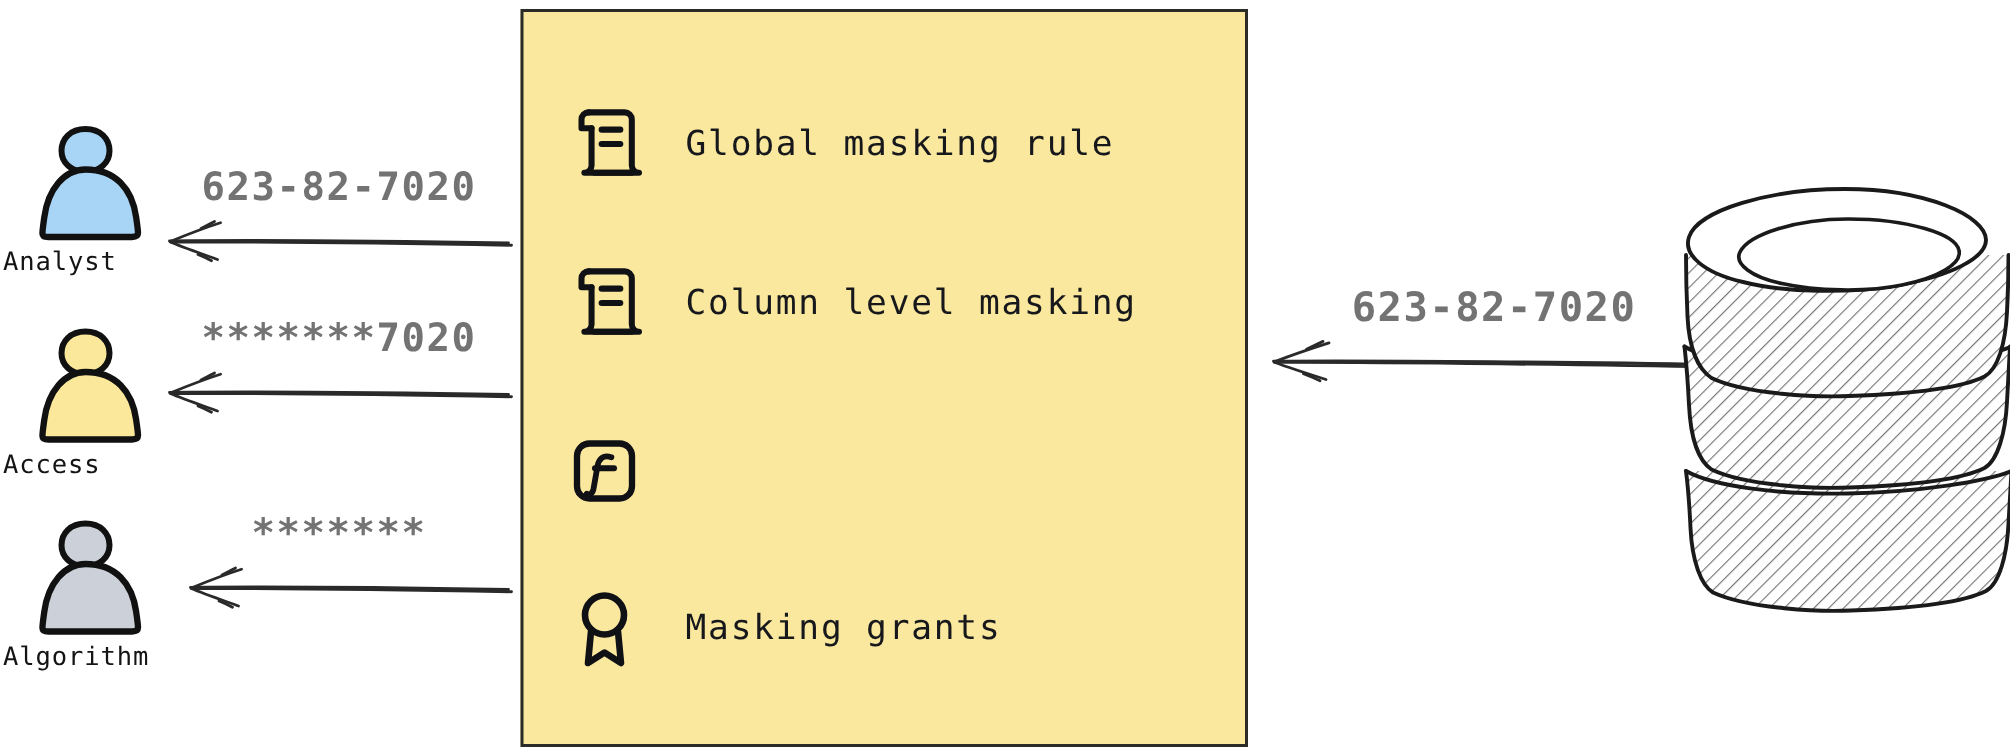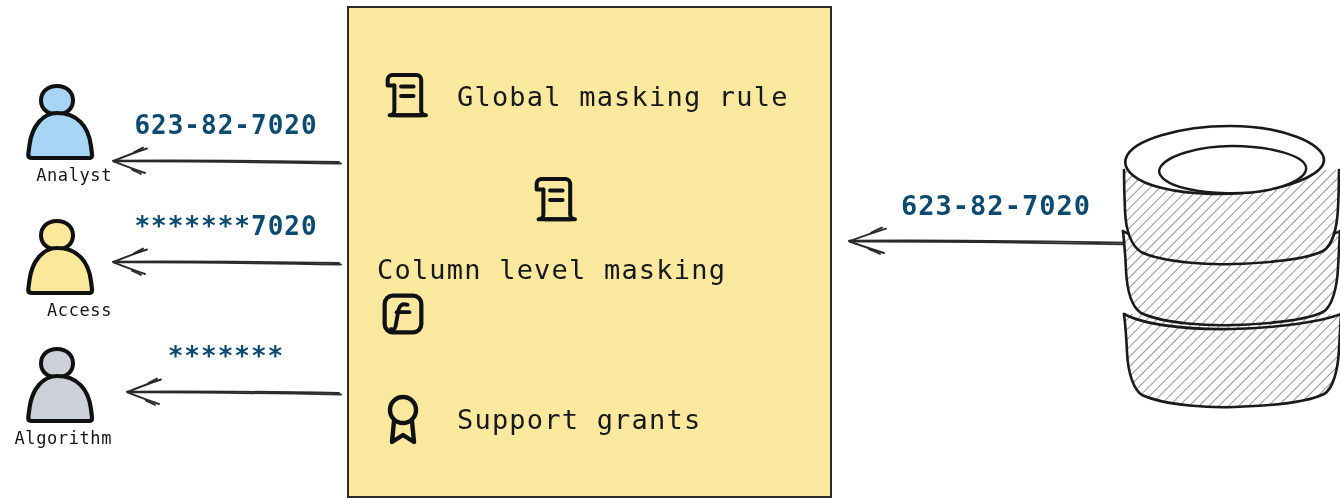--- a/index.html
+++ b/index.html
@@ -37,36 +37,36 @@
   }
   .policy-row .icon-wrap {
     width: 52px;
     height: 56px;
     display: flex;
     align-items: center;
     justify-content: center;
     flex: 0 0 auto;
   }
   .policy-row .policy-label {
-    font-size: 27px;
+    font-size: 23px;
     color: #17181c;
     letter-spacing: 1.2px;
     white-space: nowrap;
     line-height: 1;
   }
   #policy-row-0 { top: 58px; }
-  #policy-row-1 { top: 164px; flex-direction: column; }
+  #policy-row-1 { top: 164px; }
   #policy-row-2 { top: 276px; }
   #policy-row-3 { top: 381px; }
 
   
   .actor {
     position: absolute;
     width: 110px;
-    text-align: right;
+    text-align: left;
   }
   .actor .person-wrap {
     height: 86px;
     display: flex;
     align-items: flex-end;
     justify-content: center;
   }
   .actor .actor-label {
     font-size: 17px;
     color: #141414;
@@ -85,21 +85,21 @@
     height: 70px;
   }
   .flow .flow-label {
     position: absolute;
     top: 0;
     left: 0;
     width: 100%;
     text-align: center;
     font-size: 26px;
     font-weight: bold;
-    color: #0c4a6e;
+    color: #737373;
     letter-spacing: 1px;
     white-space: nowrap;
     line-height: 1;
   }
   .flow .flow-arrow {
     position: absolute;
     top: 30px;
     left: 0;
     width: 100%;
     height: 40px;
@@ -162,21 +162,21 @@
     </span>
   </div>
 
   <div class="policy-row" id="policy-row-3">
     <span class="icon-wrap">
       <svg width="44" height="52" viewBox="0 0 44 52" fill="none" stroke="#101114" stroke-width="4.4" stroke-linecap="round" stroke-linejoin="round">
         <circle cx="22" cy="17" r="13"></circle>
         <path d="M13 28 L11 49 L22 42 L33 49 L31 28"></path>
       </svg>
     </span>
-    <span class="policy-label">Support grants</span>
+    <span class="policy-label">Masking grants</span>
   </div>
 
 </div>
 
 <div class="actor" id="actor-analyst">
   <div class="person-wrap">
     <svg width="76" height="84" viewBox="0 0 76 84">
       <path d="M38 6 c-10 0 -16 6.5 -16 14.5 c0 8 6.5 14 16 14 c9.5 0 16 -6 16 -14 C54 12.5 48 6 38 6 Z" fill="#a8d4f5" stroke="#111111" stroke-width="4"></path>
       <path d="M38 33 c-14 0 -25 13 -27.5 32 c-0.6 4.6 -1.2 8 -1.2 10.6 c0 1.6 1.5 2.4 4 2.4 H69
                c2.6 0 4 -0.9 4 -2.6 c0 -2.4 -0.6 -6 -1.2 -10.4 C69.2 46 58 33 38 33 Z" fill="#a8d4f5" stroke="#111111" stroke-width="4.2" stroke-linejoin="round"></path>

